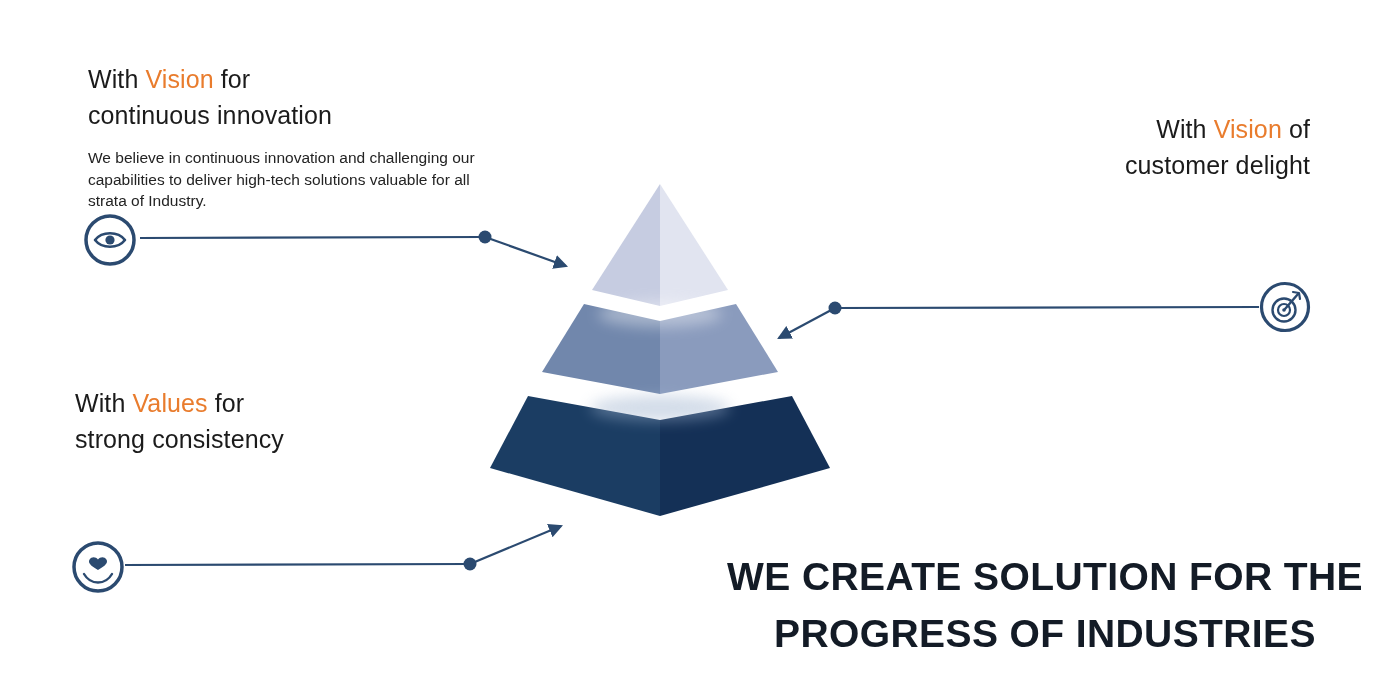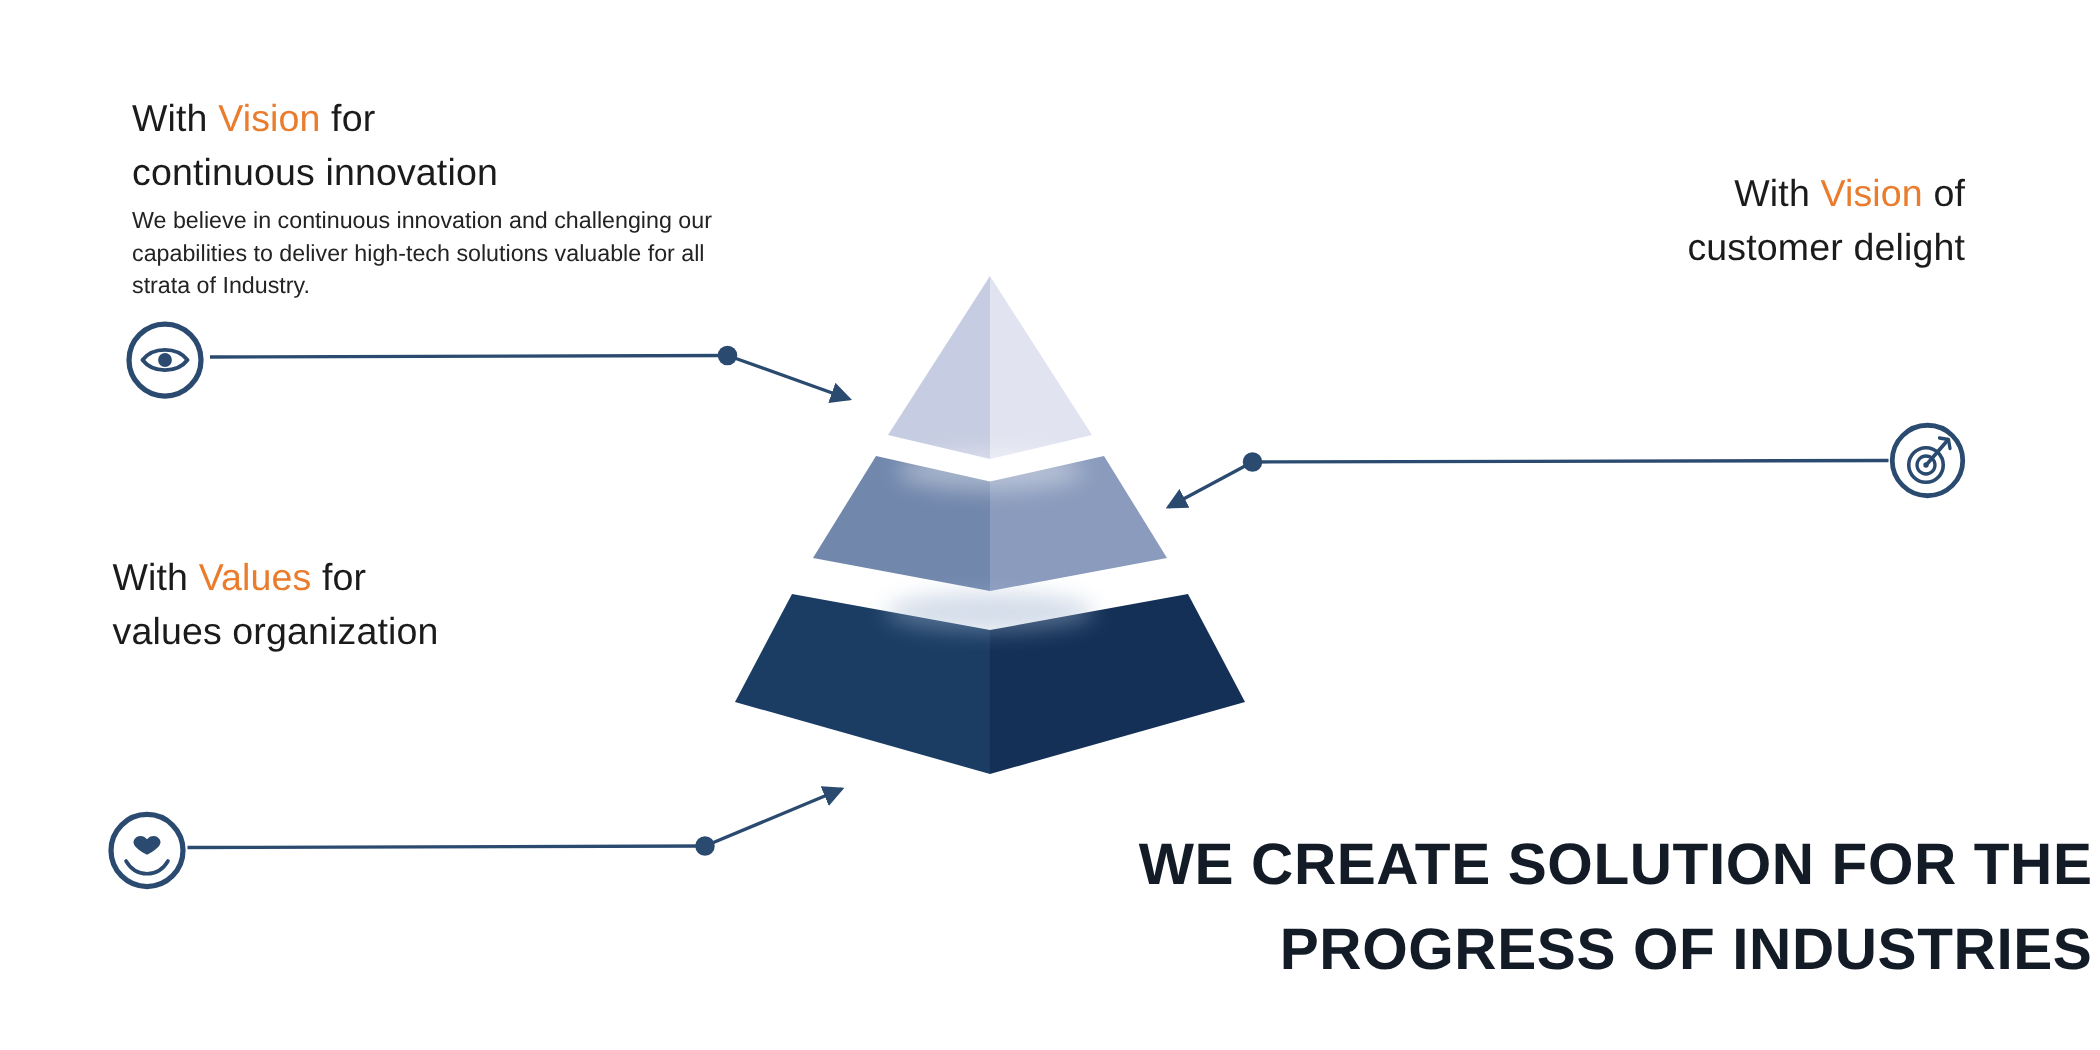--- a/index.html
+++ b/index.html
@@ -15,32 +15,32 @@
   .title {
     margin: 0;
     font-size: 25px;
     font-weight: 400;
     line-height: 1.42;
     color: var(--title, #1b1b1b);
     letter-spacing: 0.1px;
   }
   .accent { color: var(--accent, #E97C2D); }
   .body-text {
-    margin: 4px 0 0 0;
+    margin: 14px 0 0 0;
     font-size: 15.5px;
     line-height: 1.4;
     color: var(--text, #232323);
   }
   .vision-block { left: 88px; top: 62px; width: 424px; }
   .mission-block { right: 90px; top: 112px; width: 400px; text-align: right; }
-  .values-block { left: 75px; top: 368px; width: 400px; }
+  .values-block { left: 75px; top: 386px; width: 400px; }
   .headline {
     position: absolute;
     left: 695px; top: 548px; width: 700px;
-    text-align: right;
+    text-align: center;
     font-size: 39px;
     font-weight: 800;
     line-height: 57px;
     letter-spacing: 0.4px;
     color: var(--headline, #131B26);
     z-index: 2;
   }
   .icon-badge { position: absolute; z-index: 3; width: 56px; height: 56px; }
   .icon-vision { left: 82px; top: 212px; }
   .icon-mission { left: 1257px; top: 279px; }
@@ -143,19 +143,19 @@
   <p class="body-text">We believe in continuous innovation and challenging our capabilities to deliver high-tech solutions valuable for all strata of Industry.</p>
 </div>
 
 <div class="block mission-block">
   <h3 class="title"><span>With </span><span class="accent">Vision</span><span> of</span><br>
   <span>customer delight</span></h3>
 </div>
 
 <div class="block values-block">
   <h3 class="title"><span>With </span><span class="accent">Values</span><span> for</span><br>
-  <span>values organization</span></h3>
+  <span>strong consistency</span></h3>
 </div>
 
 <div class="headline">
   <div>WE CREATE SOLUTION FOR THE</div>
   <div>PROGRESS OF INDUSTRIES</div>
 </div>
 
 </body></html>

